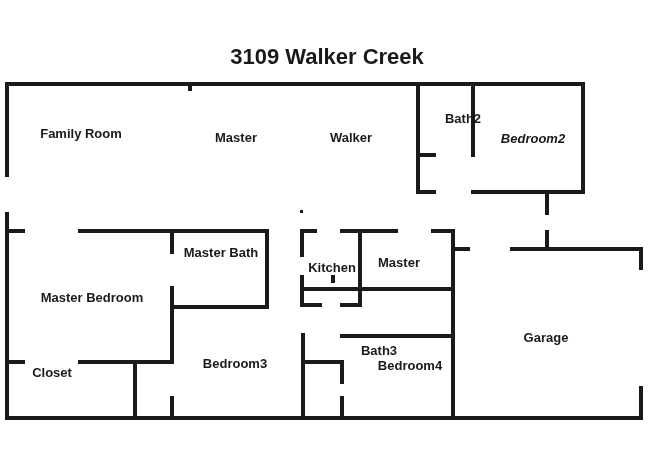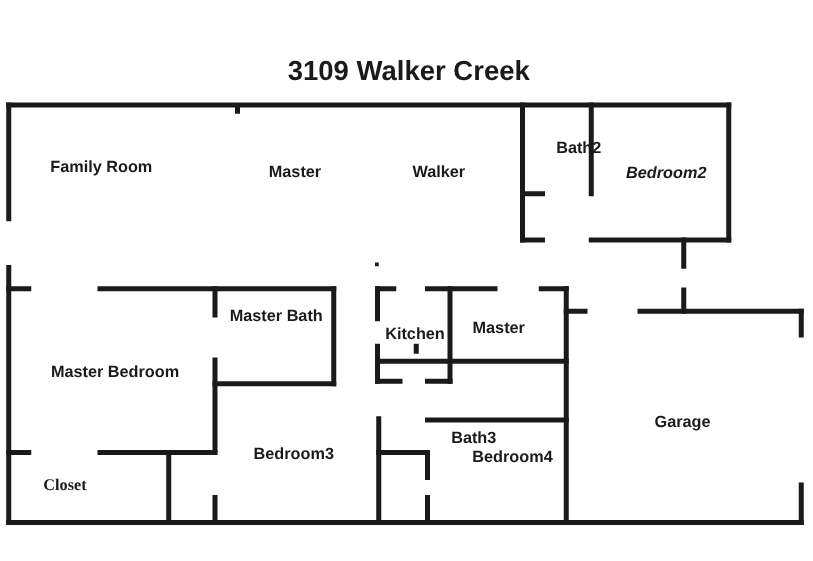--- a/index.html
+++ b/index.html
@@ -85,15 +85,15 @@
   <div class="room-label" style="left:463px;top:118px;">Bath2</div>
   <div class="room-label" style="left:533px;top:138px;font-style:italic;">Bedroom2</div>
   <div class="room-label" style="left:221px;top:252px;">Master Bath</div>
   <div class="room-label" style="left:332px;top:267px;">Kitchen</div>
   <div class="room-label" style="left:399px;top:262px;">Master</div>
   <div class="room-label" style="left:84px;top:297px;padding-left:16px;">Master Bedroom</div>
   <div class="room-label" style="left:379px;top:306px;margin-top:44px;">Bath3</div>
   <div class="room-label" style="left:546px;top:337px;text-align:right;">Garage</div>
   <div class="room-label" style="left:235px;top:363px;">Bedroom3</div>
   <div class="room-label" style="left:410px;top:365px;">Bedroom4</div>
-  <div class="room-label" style="left:52px;top:388px;font-family:Liberation Serif, serif;">Closet</div>
+  <div class="room-label" style="left:52px;top:372px;">Closet</div>
 
 </div>
 
 </body></html>

